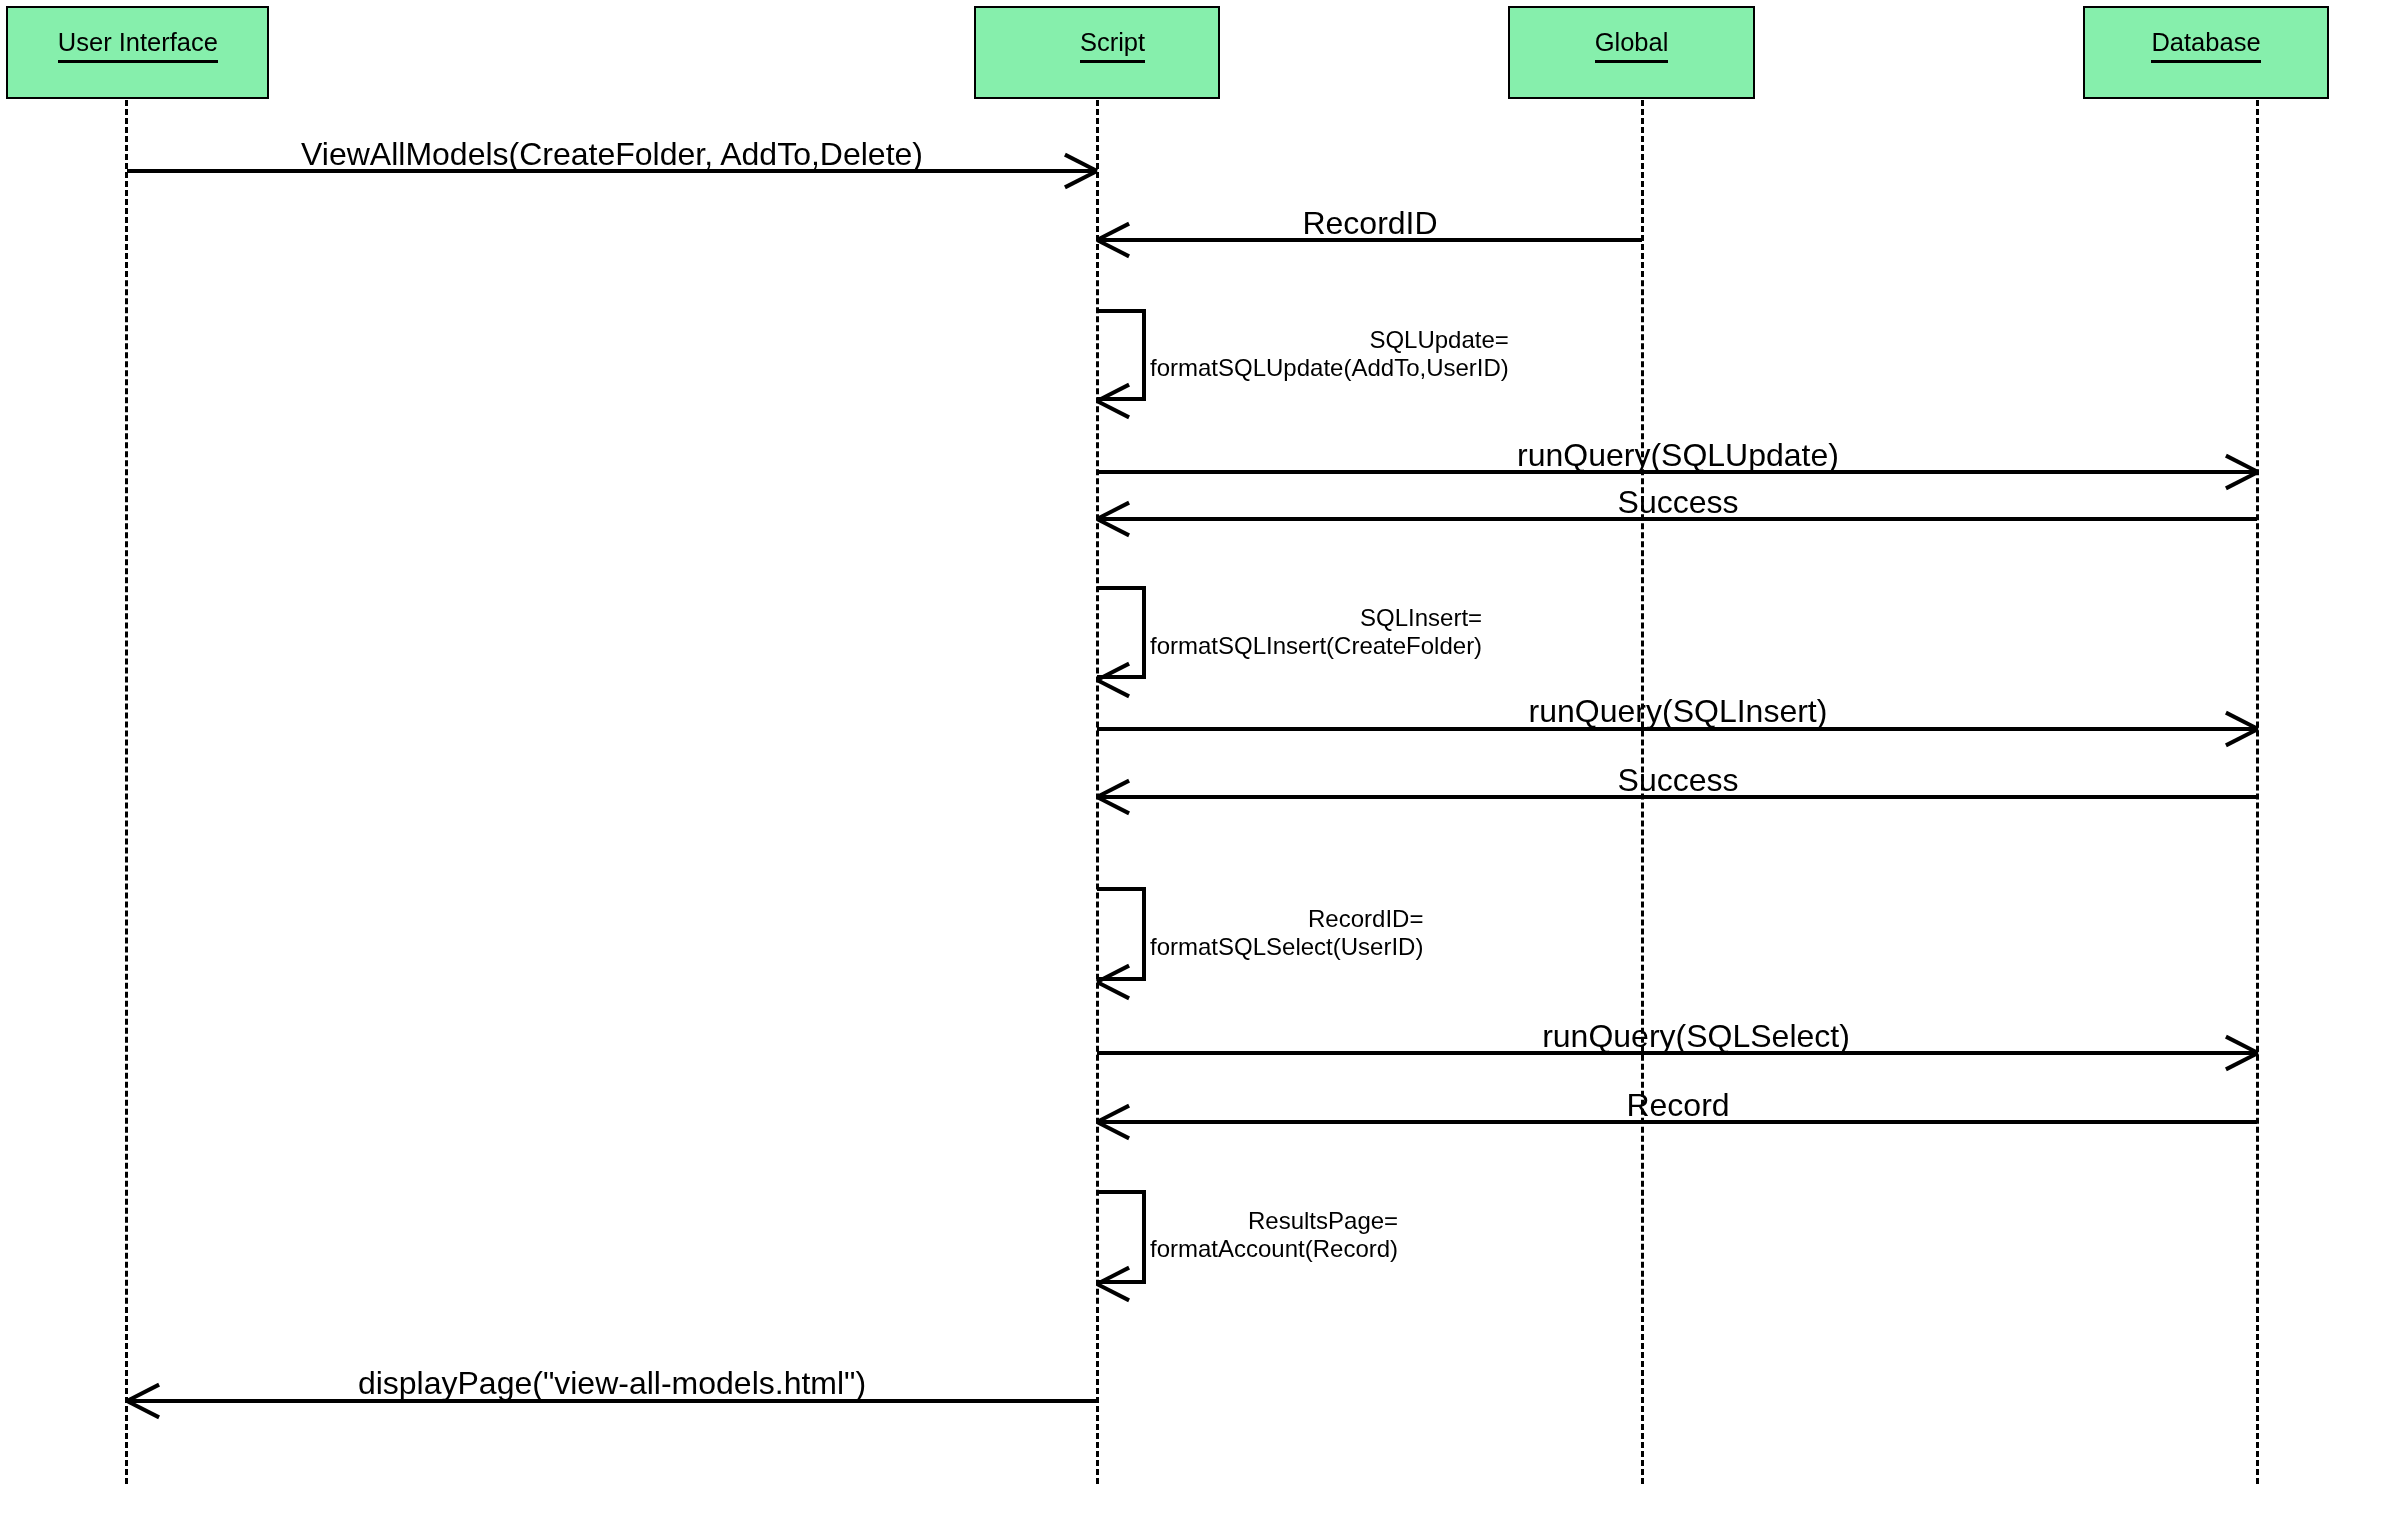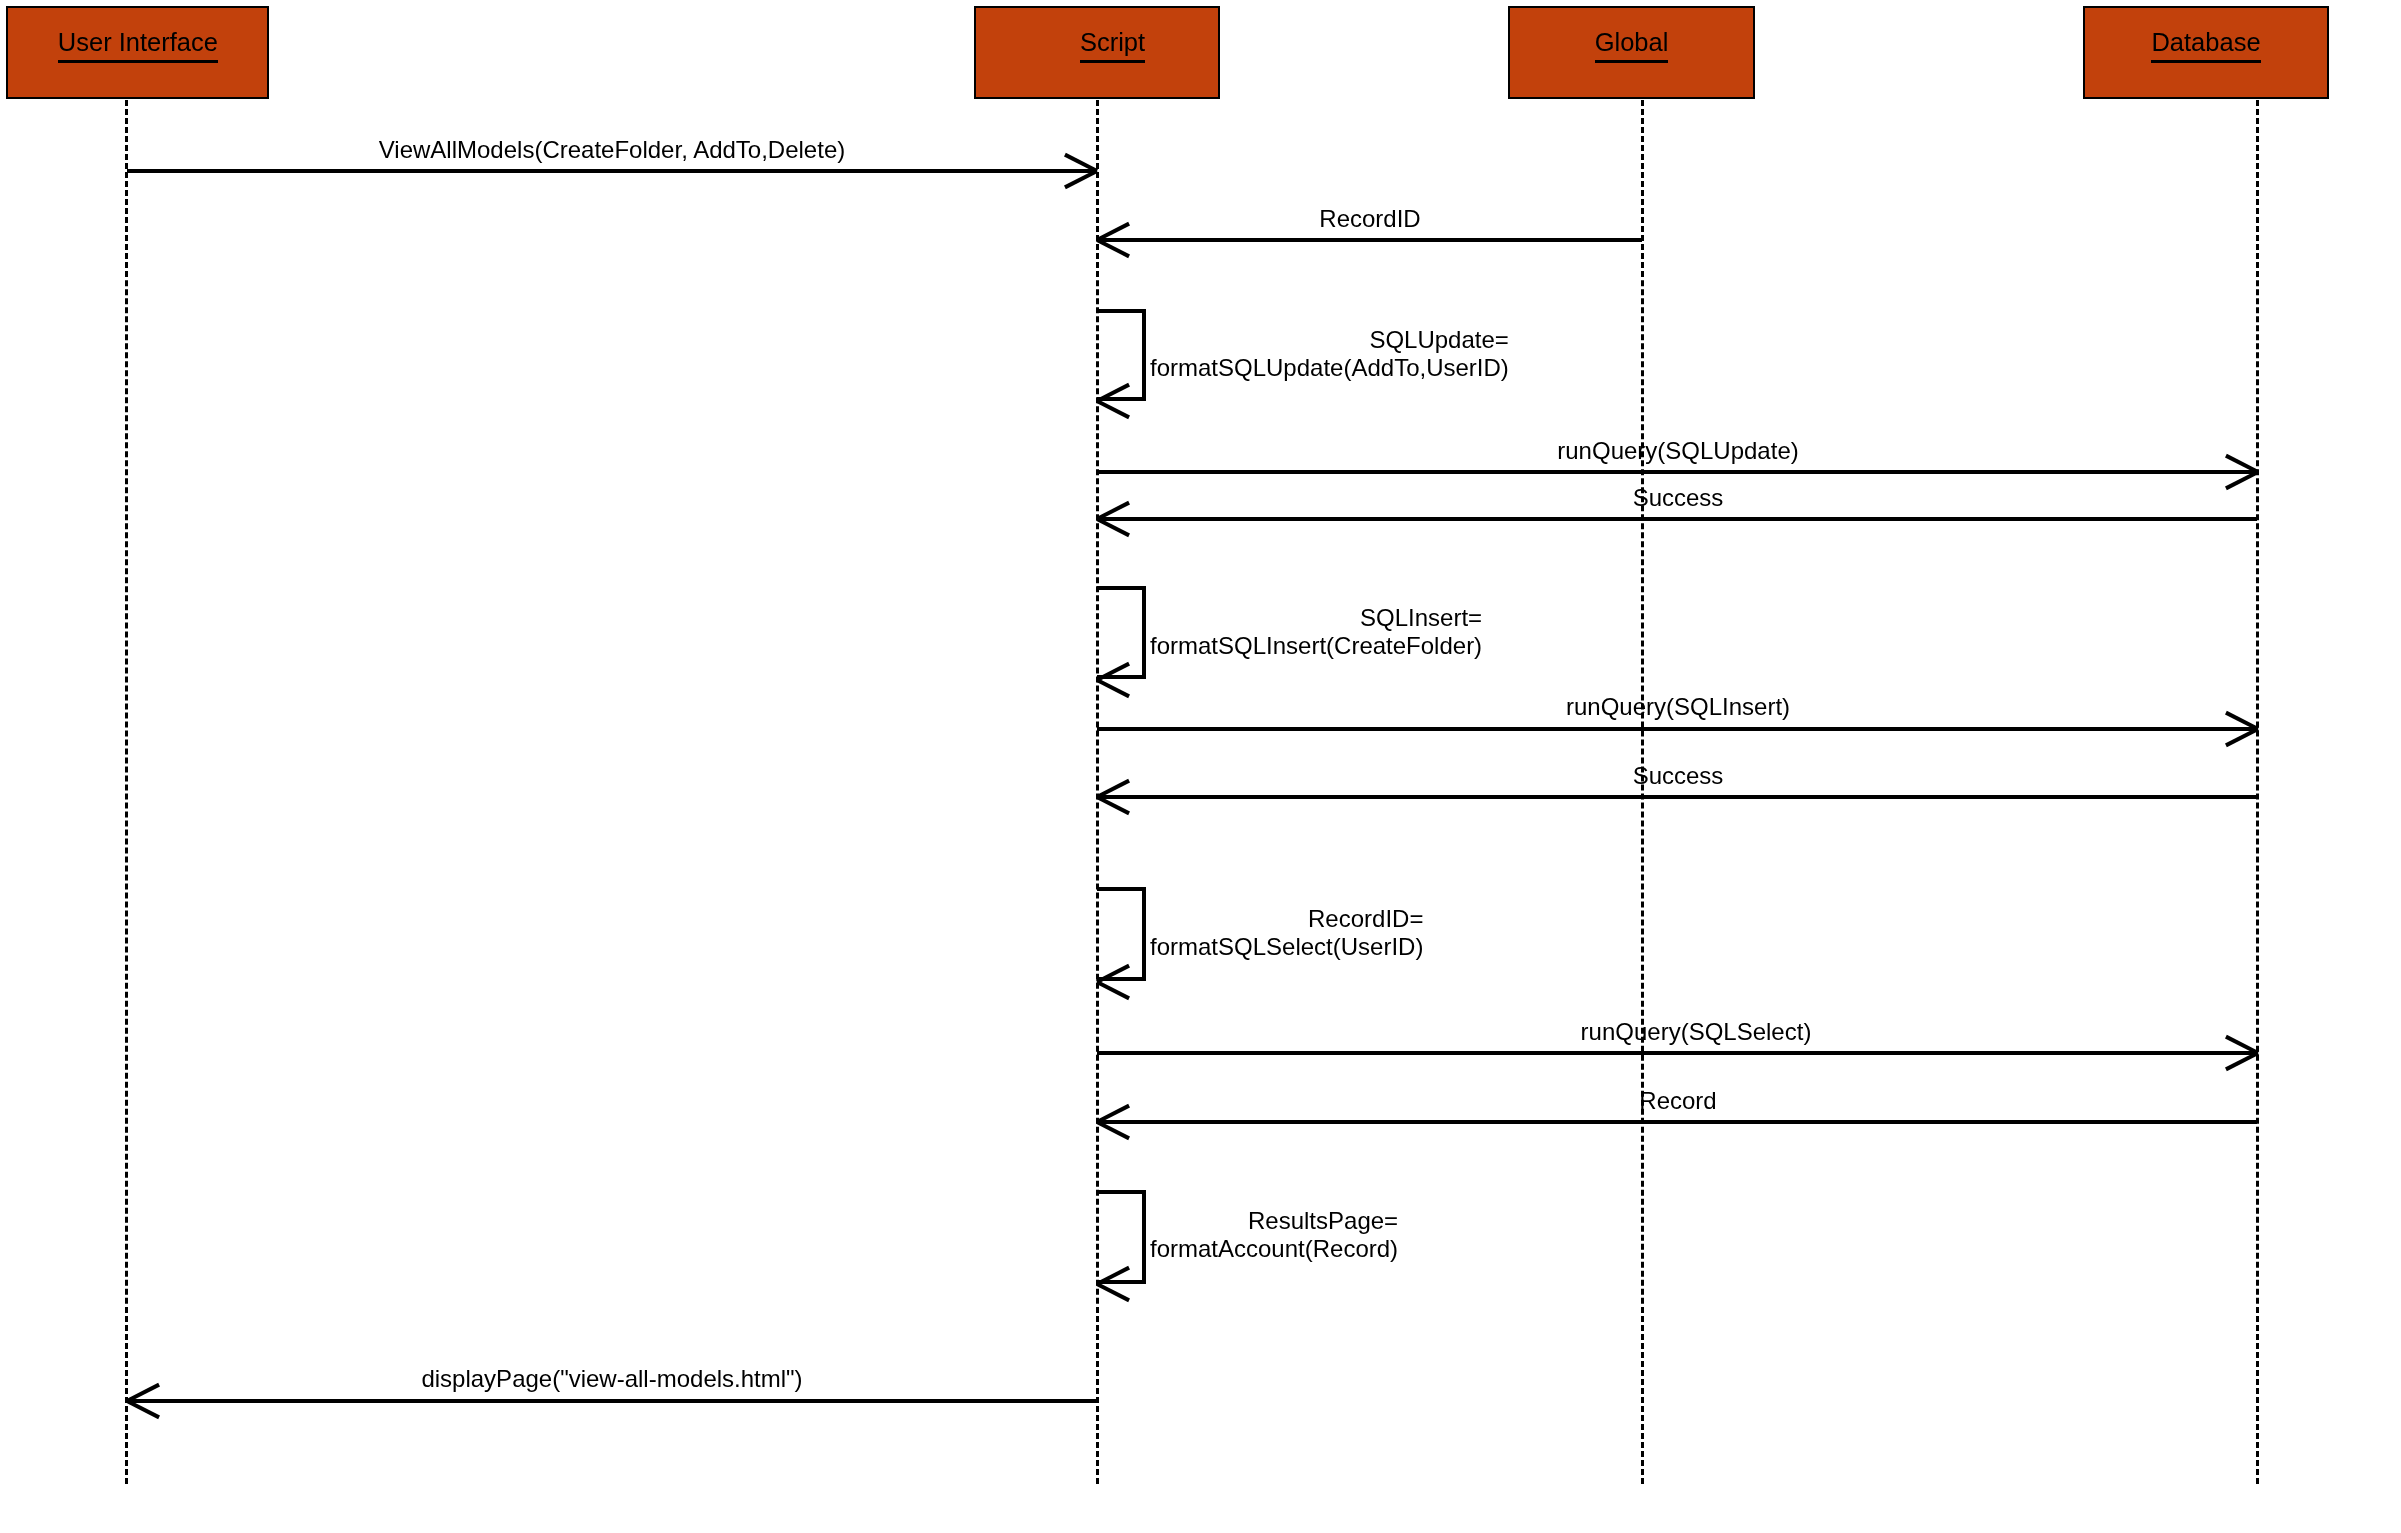--- a/index.html
+++ b/index.html
@@ -16,21 +16,21 @@
     width: 2401px;
     height: 1534px;
     background: #ffffff;
     overflow: hidden;
   }
   
   .participant-box {
     position: absolute;
     box-sizing: border-box;
     border: 2.9px solid #000000;
-    background: #c2410c;
+    background: #86efac;
   }
   .participant-label {
     position: absolute;
     left: 0;
     right: 0;
     text-align: center;
     font-size: 25.5px;
     color: #000000;
     line-height: 1;
     white-space: nowrap;
@@ -65,21 +65,21 @@
     border-top: 4px solid #000000;
     transform-origin: 0 50%;
   }
   .arrowhead.right i.a { transform: rotate(153deg); }
   .arrowhead.right i.b { transform: rotate(-153deg); }
   .arrowhead.left  i.a { transform: rotate(27deg); }
   .arrowhead.left  i.b { transform: rotate(-27deg); }
 
   .msg-label {
     position: absolute;
-    font-size: 24px;
+    font-size: 32px;
     color: #000000;
     white-space: nowrap;
     line-height: 1.12;
     text-align: center;
   }
   .msg-label.centered { transform: translateX(-50%); }
 
   
   .selfcall {
     position: absolute;

